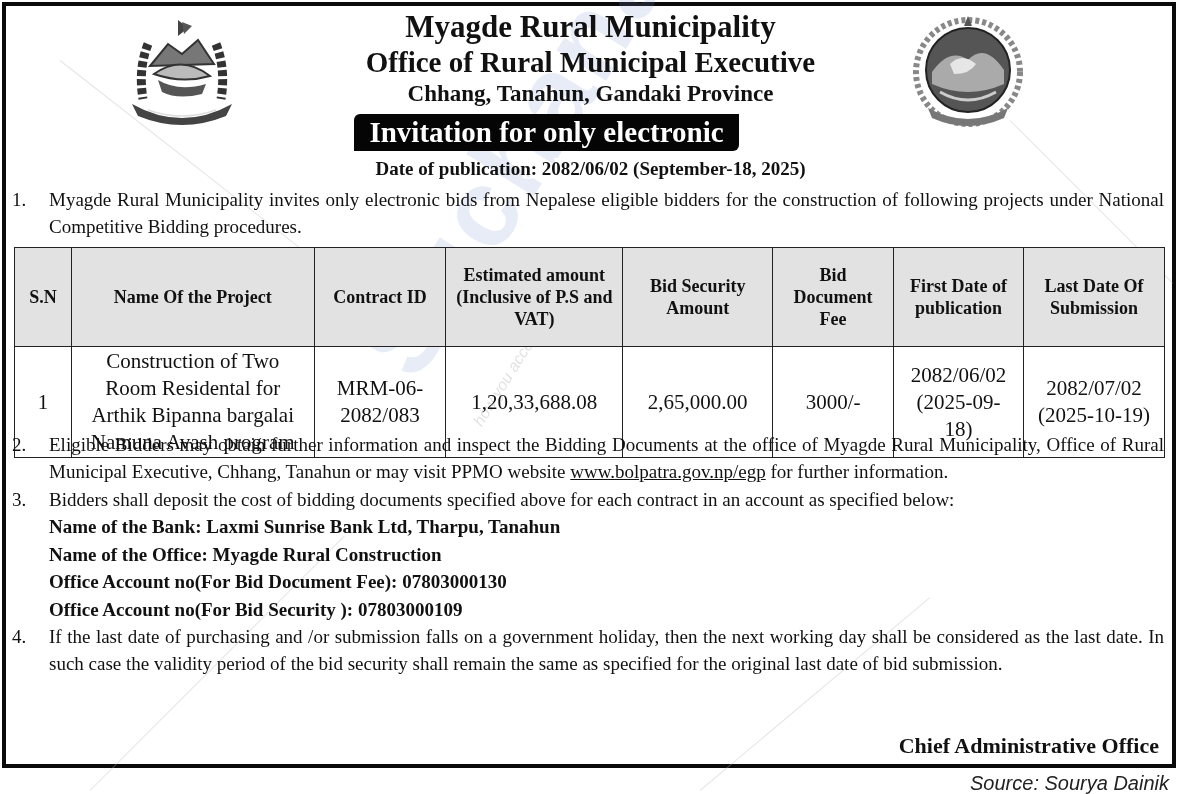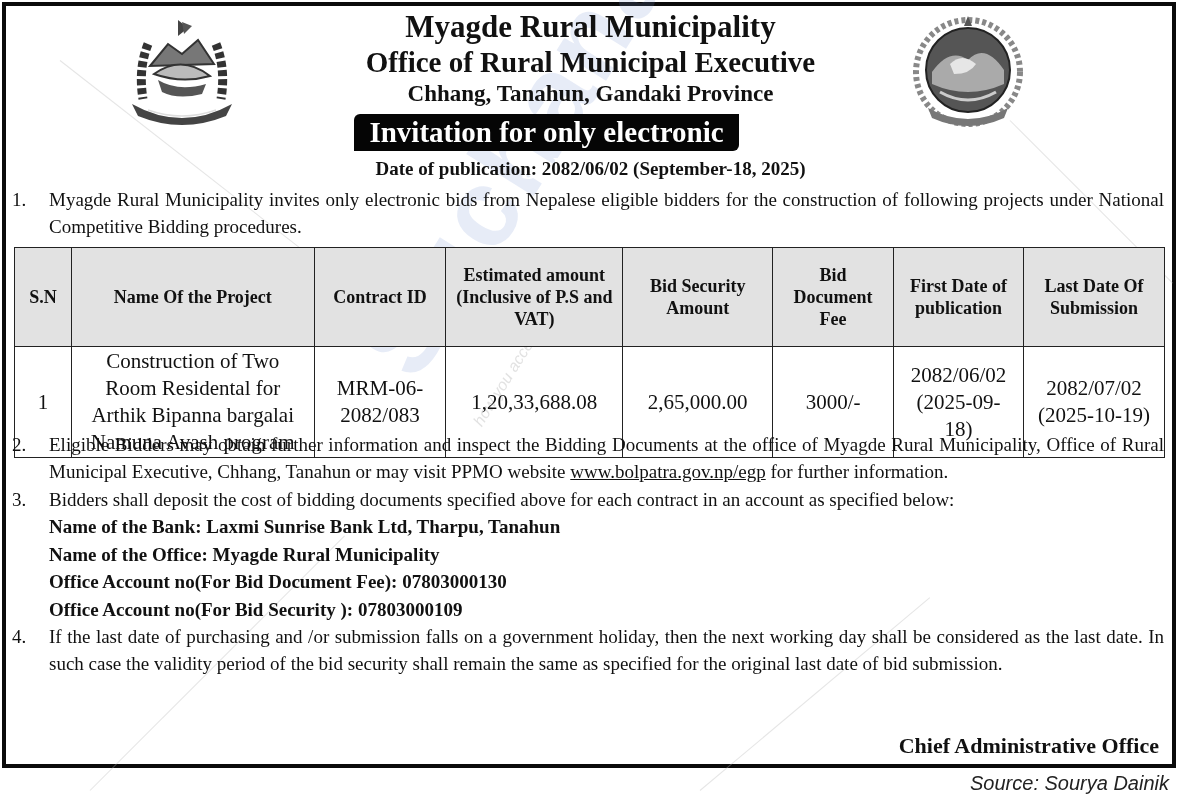--- a/index.html
+++ b/index.html
@@ -153,21 +153,21 @@
 </table>
 
 <div class="num" style="top:431px;">2.</div>
 <div class="para indent just" style="top:431px;">
   <span>Eligible Bidders may obtain further information and inspect the Bidding Documents at the office of Myagde Rural Municipality, Office of Rural Municipal Executive, Chhang, Tanahun or may visit PPMO website </span><span class="link">www.bolpatra.gov.np/egp</span><span> for further information.</span>
 </div>
 
 <div class="num" style="top:486px;">3.</div>
 <div class="para indent" style="top:486px;">Bidders shall deposit the cost of bidding documents specified above for each contract in an account as specified below:</div>
 <div class="para indent bold" style="top:513px;">Name of the Bank: Laxmi Sunrise Bank Ltd, Tharpu, Tanahun</div>
-<div class="para indent bold" style="top:541px;">Name of the Office: Myagde Rural Municipality</div>
+<div class="para indent bold" style="top:541px;">Name of the Office: Myagde Rural Construction</div>
 <div class="para indent bold" style="top:568px;">Office Account no(For Bid Document Fee): 07803000130</div>
 <div class="para indent bold" style="top:596px;">Office Account no(For Bid Security ): 07803000109</div>
 
 <div class="num" style="top:623px;">4.</div>
 <div class="para indent just" style="top:623px;">If the last date of purchasing and /or submission falls on a government holiday, then the next working day shall be considered as the last date. In such case the validity period of the bid security shall remain the same as specified for the original last date of bid submission.</div>
 
 <div class="signature">Chief Administrative Office</div>
 <div class="source">Source: Sourya Dainik</div>
 
 </body></html>

